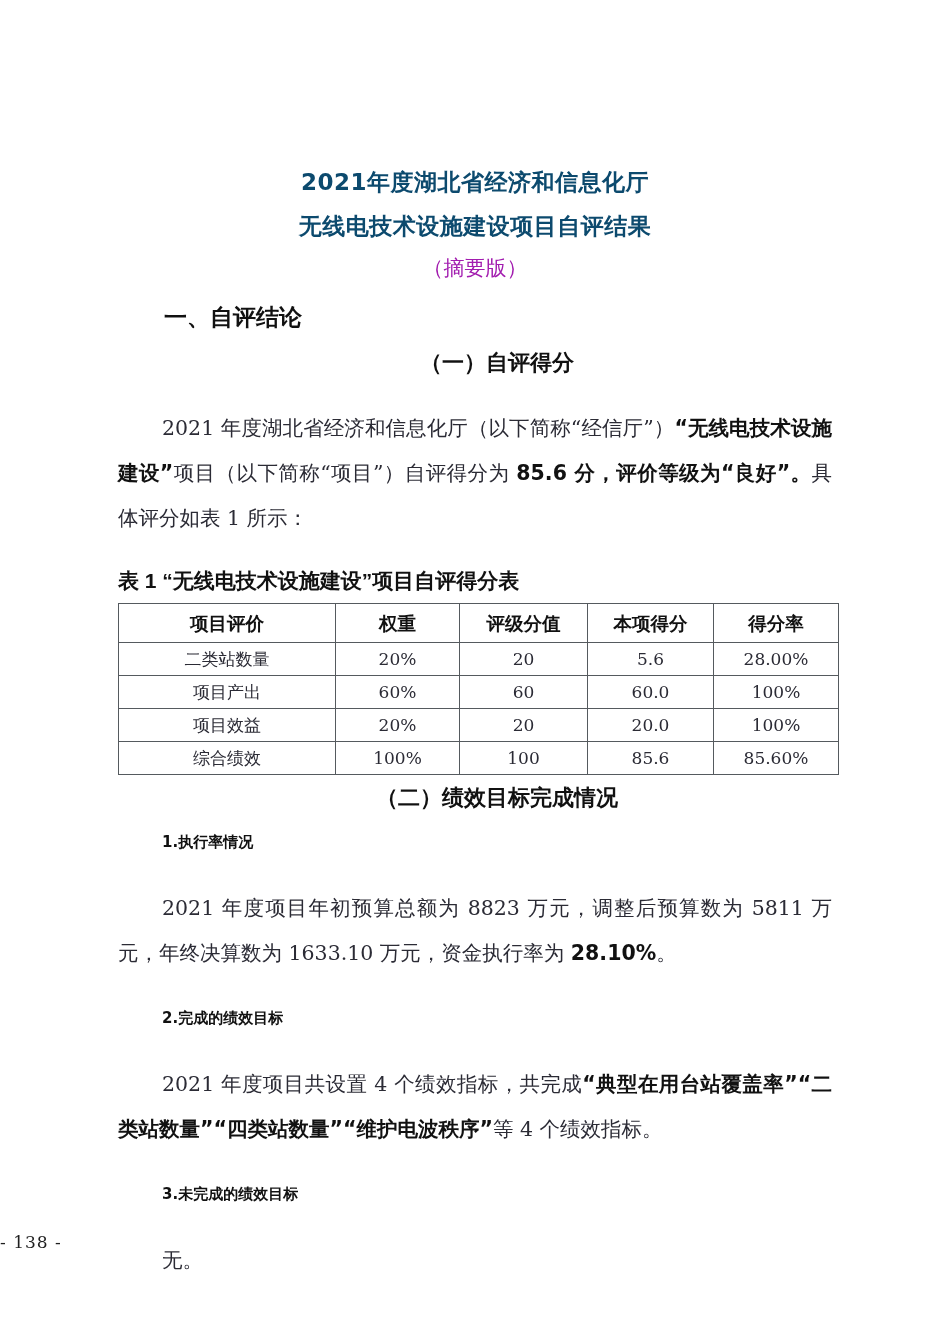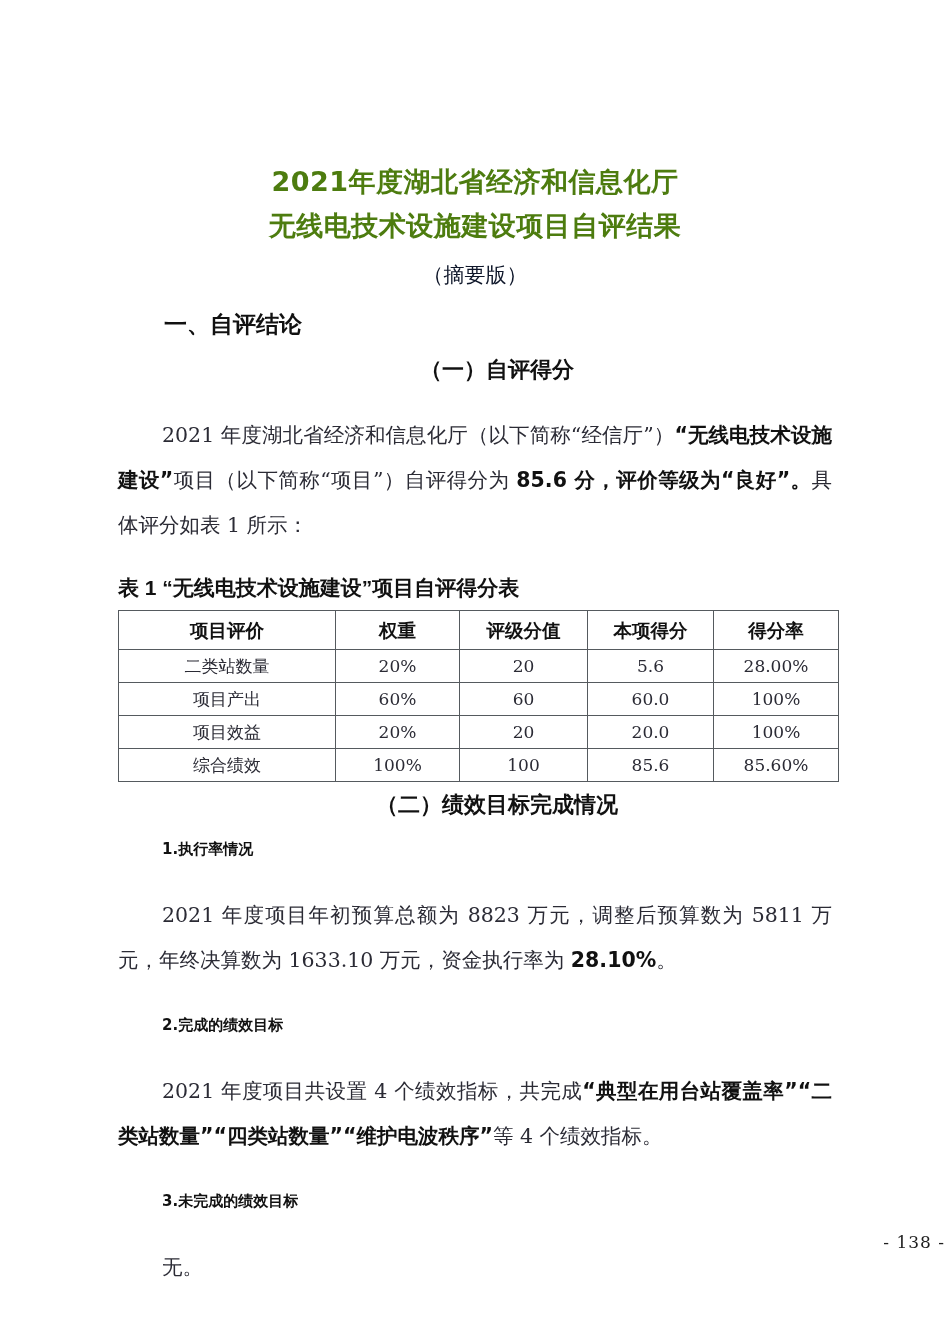--- a/index.html
+++ b/index.html
@@ -26,34 +26,34 @@
     left: 118px;
     top: 0;
     width: 714px;
   }
 
   
   .doc-title {
     text-align: center;
     font-family: "DejaVu Sans", "Liberation Sans", sans-serif;
     font-weight: bold;
-    font-size: 27px;
+    font-size: 23px;
     line-height: 44px;
     letter-spacing: 0.5px;
-    color: #4d7c0f;
+    color: #0c4a6e;
   }
   .doc-title .line1 { display: block; }
   .doc-title .line2 { display: block; }
   .doc-subtitle {
     text-align: center;
     font-family: Liberation Serif, serif;
     font-size: 21px;
     line-height: 40px;
-    color: #0f172a;
-    margin-top: 7px;
+    color: #a21caf;
+    margin-top: 0;
   }
 
   
   .h1 {
     font-family: "DejaVu Sans", "Liberation Sans", sans-serif;
     font-weight: bold;
     font-size: 23px;
     line-height: 46px;
     text-indent: 46px;
     color: #111111;
@@ -131,21 +131,21 @@
   .col-3 { width: 128px; }
   .col-4 { width: 126px; }
   .col-5 { width: 125px; }
 
   
   .page-footer {
     position: absolute;
     left: 0;
     right: 0;
     top: 1232px;
-    text-align: right;
+    text-align: left;
     font-family: "DejaVu Serif", "Liberation Serif", serif;
     font-size: 17px;
     color: #1f1f1f;
     letter-spacing: 1px;
   }
   .spacer-top { height: 160px; }
 </style>
 </head>
 <body>
 

